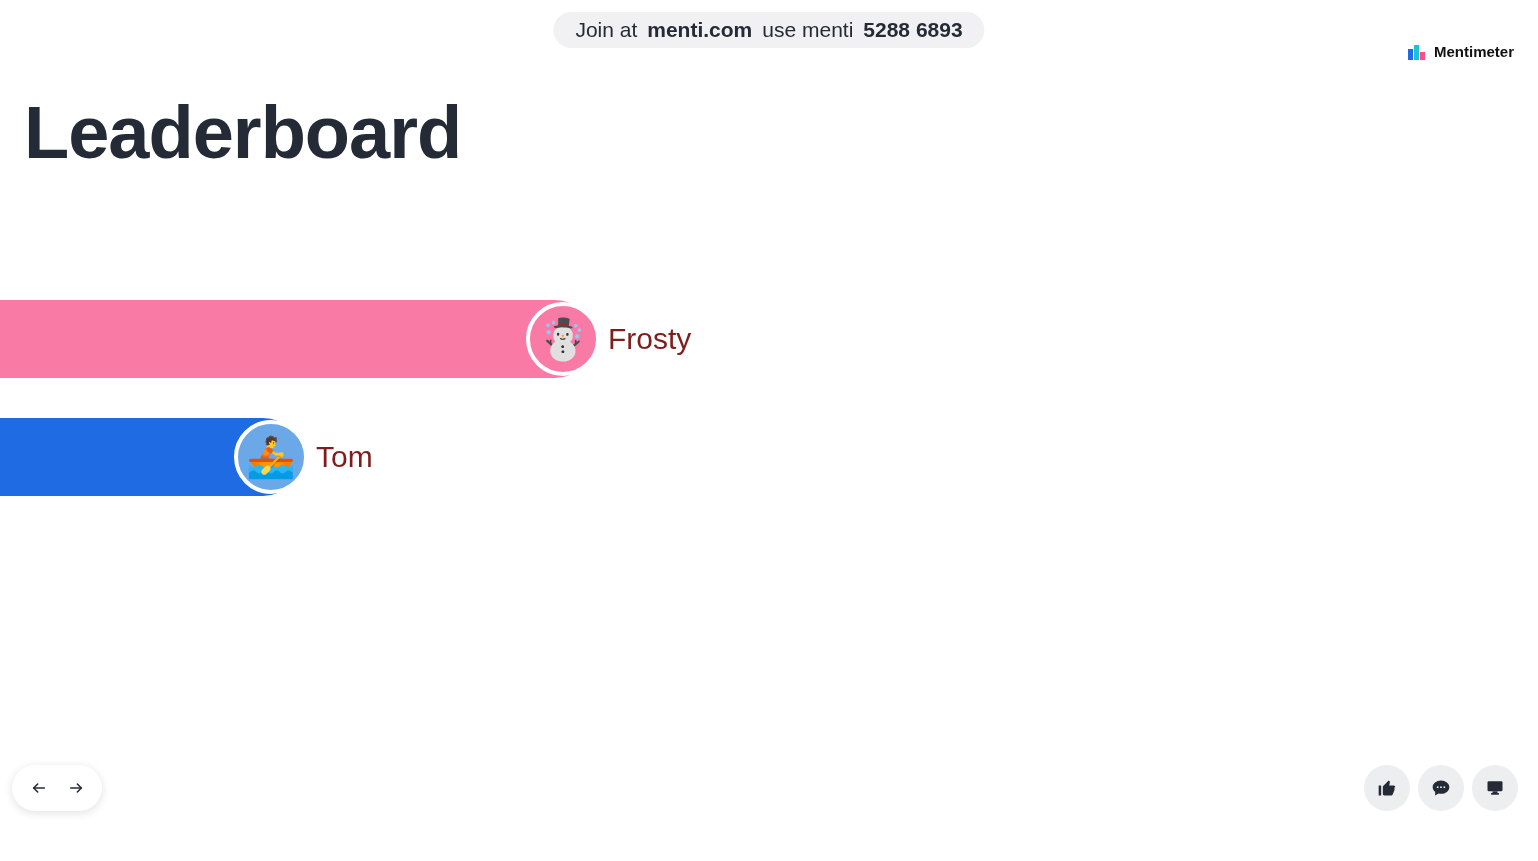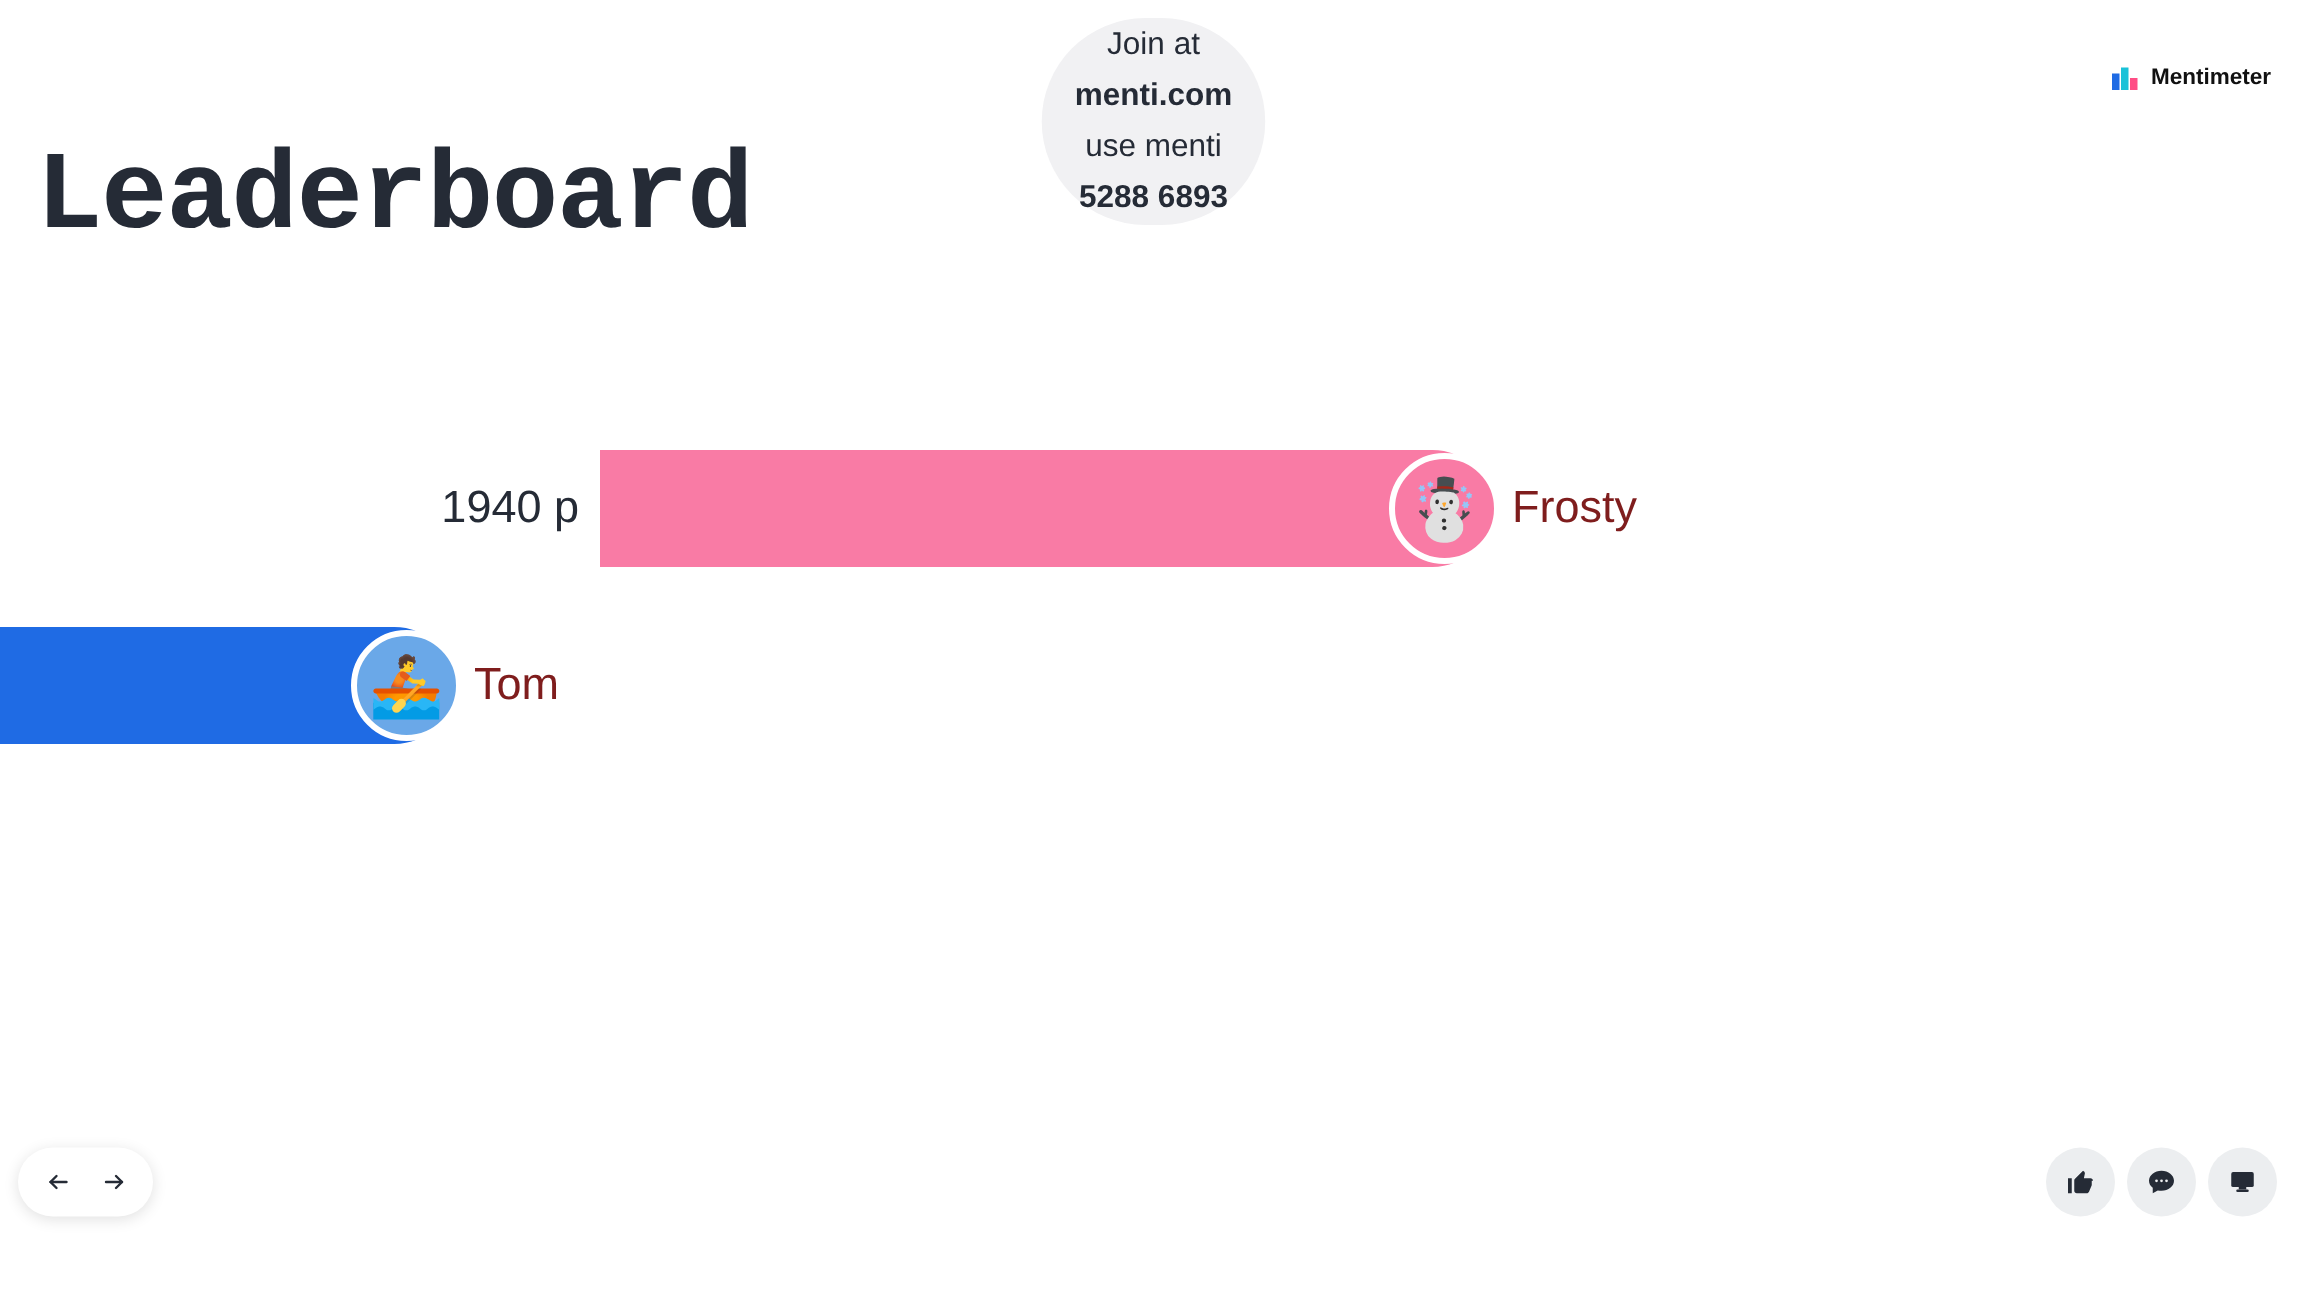--- a/index.html
+++ b/index.html
@@ -20,21 +20,20 @@
     left: 50%;
     transform: translateX(-50%);
     background: #f1f1f3;
     border-radius: 999px;
     padding: 6px 22px;
     display: flex;
     align-items: center;
     gap: 10px;
     font-size: 21px;
     color: #252b36;
-    flex-direction: column;
   }
   .join-pill .chip {
     font-weight: 700;
   }
 
   
   .brand {
     position: absolute;
     top: 42px;
     right: 24px;
@@ -49,21 +48,20 @@
 
   
   .title {
     position: absolute;
     top: 90px;
     left: 24px;
     font-size: 74px;
     font-weight: 600;
     letter-spacing: -1px;
     color: #252b36;
-    font-family: Liberation Mono, monospace;
   }
 
   
   .board {
     position: absolute;
     top: 300px;
     left: 0;
     width: 100%;
   }
   .row {
@@ -167,21 +165,20 @@
     </svg>
   </span>
   <span>Mentimeter</span>
 </div>
 
 <h1 class="title">Leaderboard</h1>
 
 <div class="board">
 
   <div class="row">
-    <div class="score">1940 p</div>
     <div class="barwrap" style="width:594px;">
       <div class="bar" style="background:#f97ba5; width:594px;"></div>
       <div class="avatar" style="background:#f97ba5;">
         <span>☃️</span>
       </div>
     </div>
     <div class="name">Frosty</div>
   </div>
 
   <div class="row">

